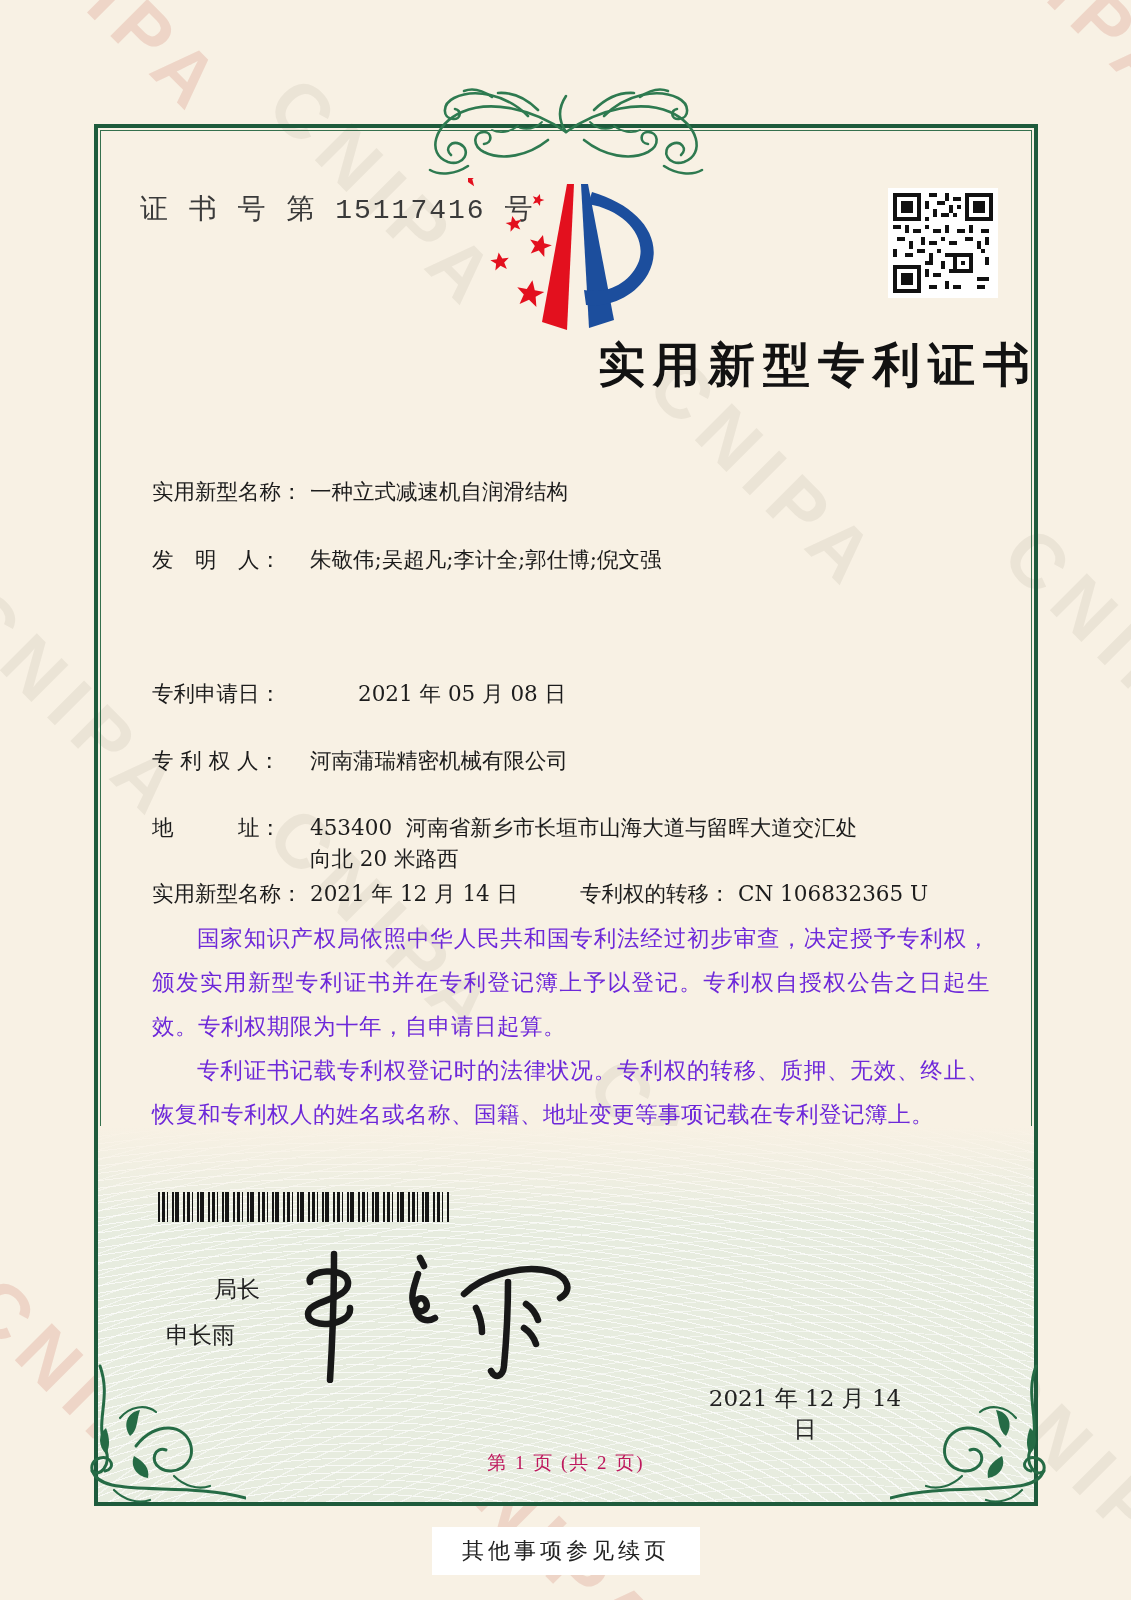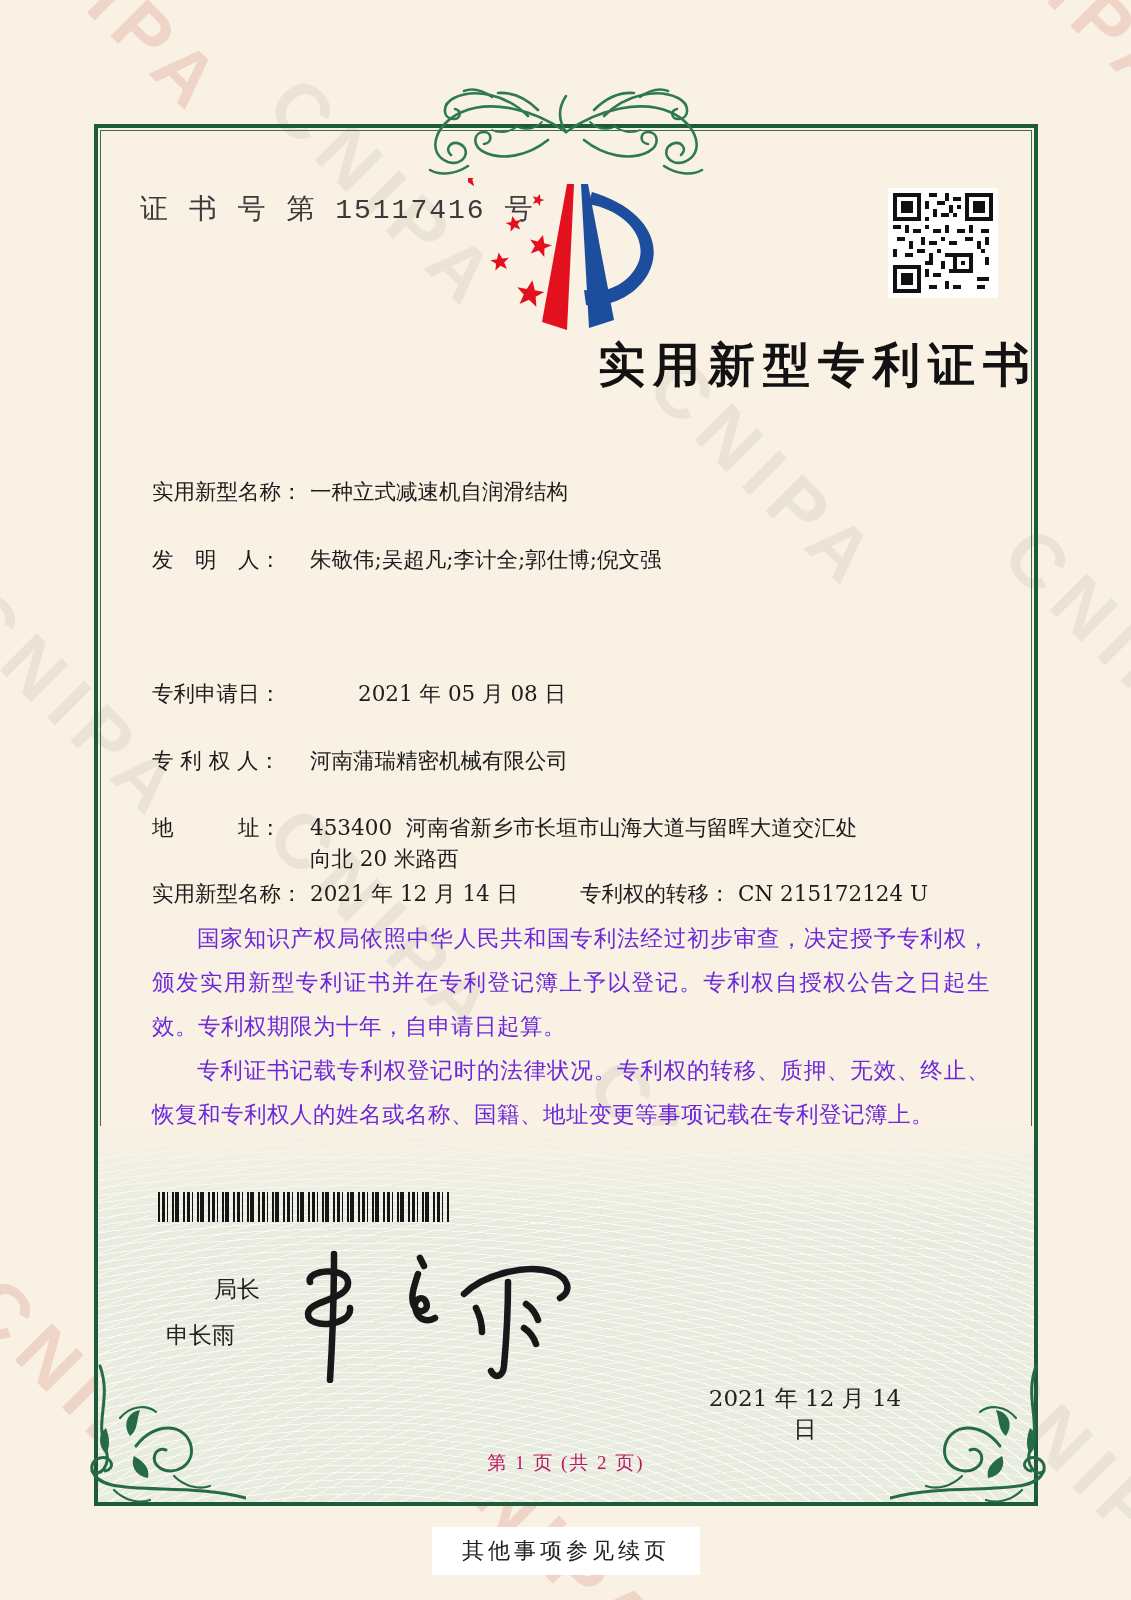--- a/index.html
+++ b/index.html
@@ -265,21 +265,21 @@
       <span class="f-value">453400  河南省新乡市长垣市山海大道与留晖大道交汇处
 向北 20 米路西</span>
     </div>
     <div class="field-row row-6">
       <span class="grant-left">
         <span class="f-label">实用新型名称：</span>
         <span class="f-value">2021 年 12 月 14 日</span>
       </span>
       <span class="grant-right">
         <span class="f-label">专利权的转移：</span>
-        <span class="f-value">CN 215172124 U</span>
+        <span class="f-value">CN 106832365 U</span>
       </span>
     </div>
 
     <div class="paras">
       <p>国家知识产权局依照中华人民共和国专利法经过初步审查，决定授予专利权，颁发实用新型专利证书并在专利登记簿上予以登记。专利权自授权公告之日起生效。专利权期限为十年，自申请日起算。</p>
       <p>专利证书记载专利权登记时的法律状况。专利权的转移、质押、无效、终止、恢复和专利权人的姓名或名称、国籍、地址变更等事项记载在专利登记簿上。</p>
     </div>
 
     <div class="barcode"></div>
 

